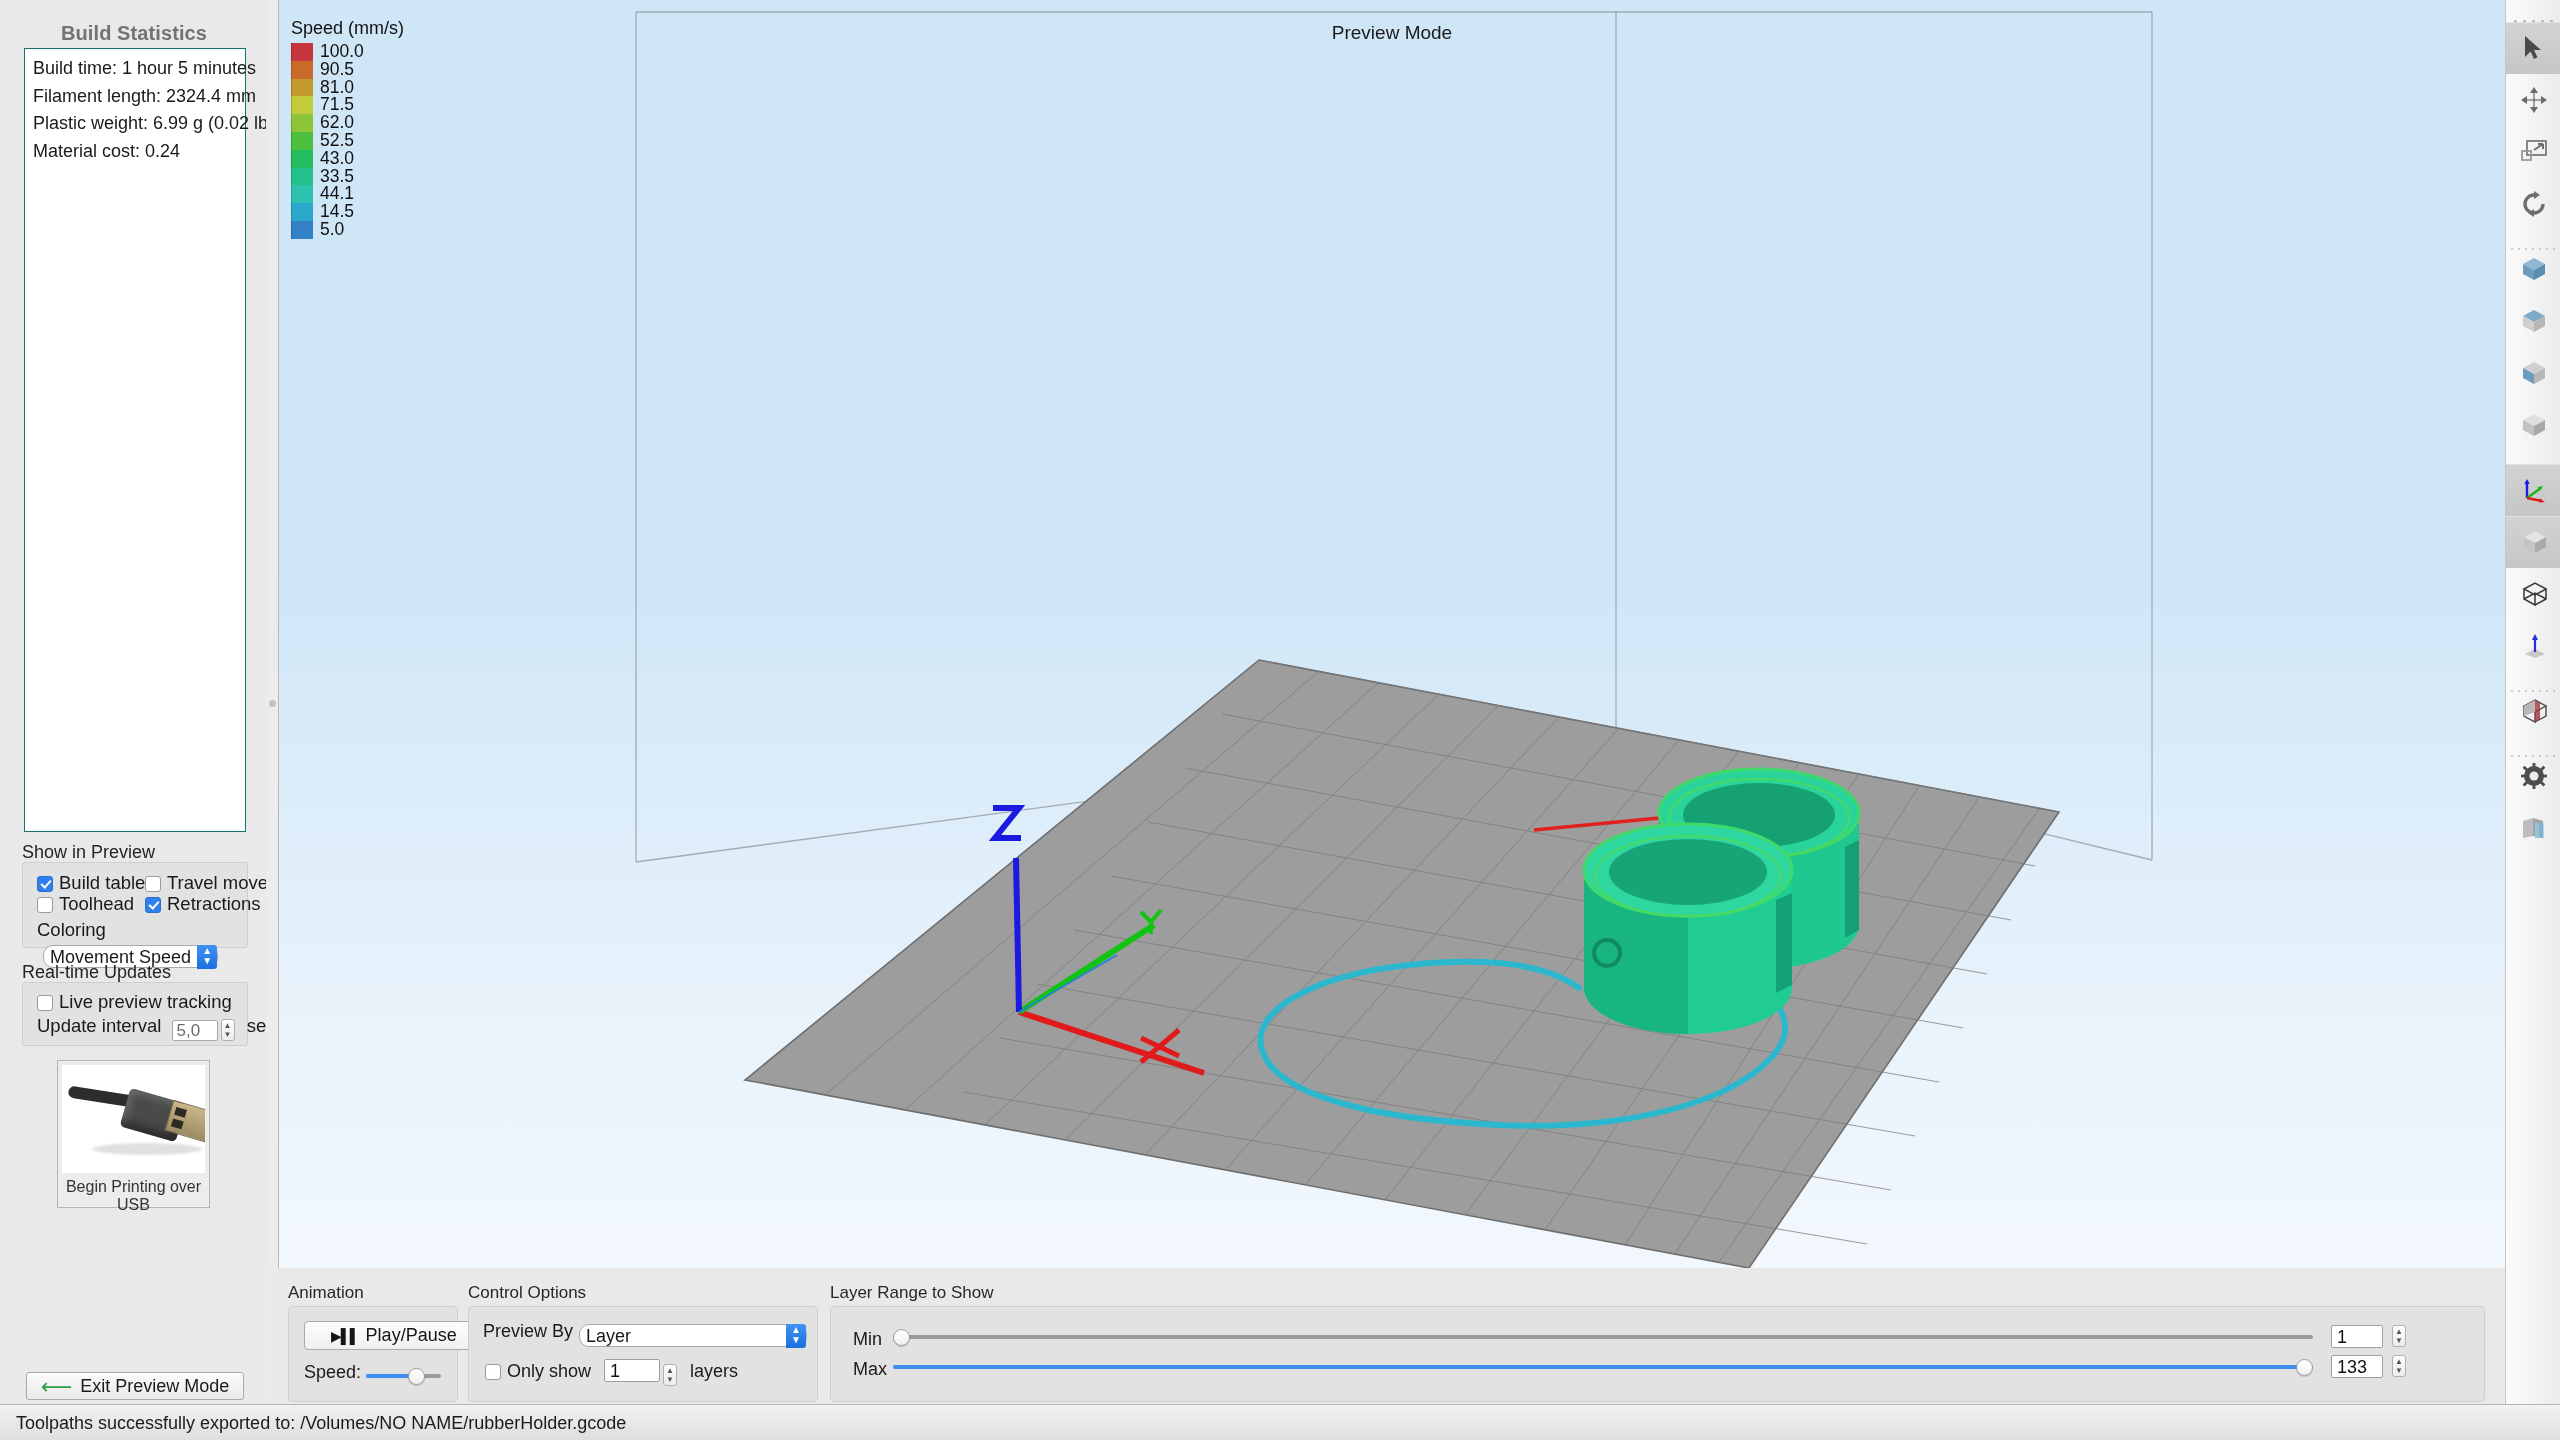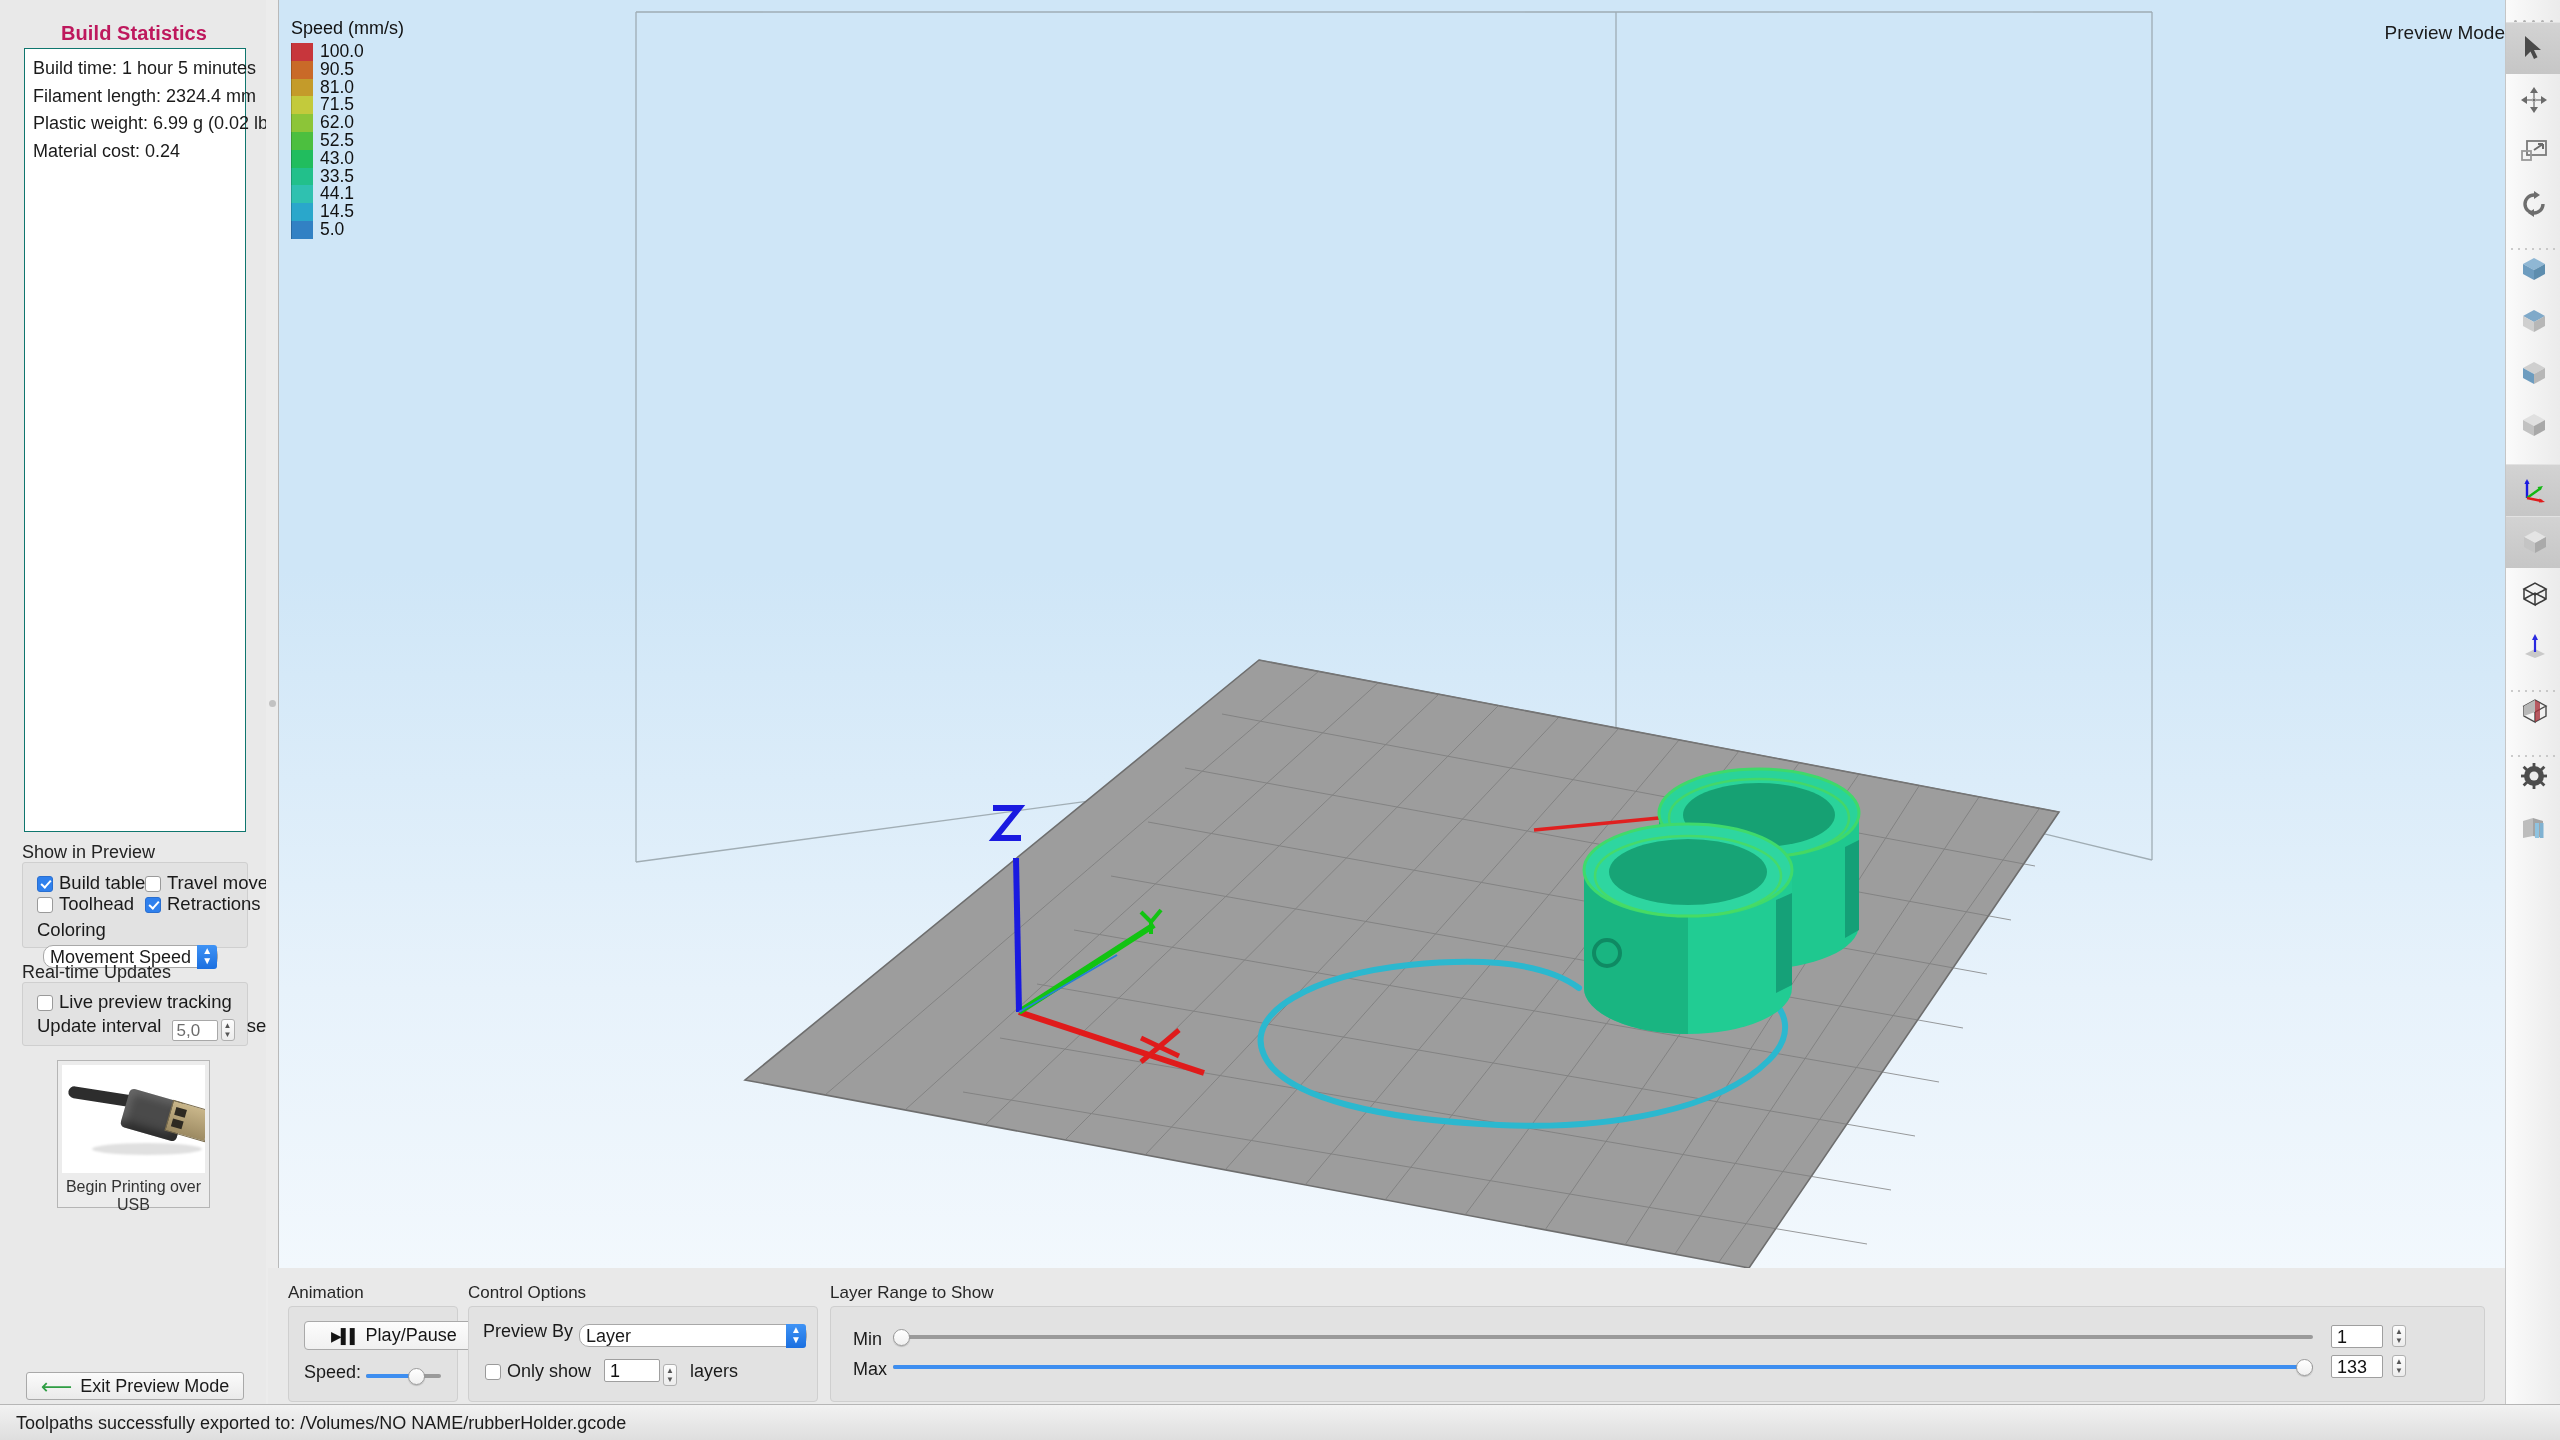--- a/index.html
+++ b/index.html
@@ -16,21 +16,21 @@
   .app{position:relative;width:2560px;height:1440px;}
 
   
   .left-panel{
     position:absolute;left:0;top:0;width:268px;height:1404px;
     background:#e9e9e9;
     box-sizing:border-box;
     padding:0;
   }
   .panel-title{
-    text-align:center;font-size:20px;font-weight:bold;color:#be185d;
+    text-align:center;font-size:20px;font-weight:bold;color:#737373;
     padding-top:22px;padding-bottom:7px;letter-spacing:.1px;
   }
   .stats-box{
     position:absolute;left:24px;top:48px;width:222px;height:784px;
     background:#fff;border:1px solid #0f766e;
     box-sizing:border-box;padding:6px 8px;
     font-size:18px;line-height:1.53;
   }
   .stats-box div{white-space:nowrap;}
 
@@ -127,21 +127,21 @@
     border-right:1px solid #b9b9b9;}
   .splitter .dot{position:absolute;left:3px;top:700px;width:7px;height:7px;border-radius:50%;background:#c2c2c2;}
 
   
   .viewport{
     position:absolute;left:279px;top:0;width:2226px;height:1268px;
     background:linear-gradient(#cfe6f7 0%,#cfe6f7 45%,#e7f2fb 78%,#f2f8fd 100%);
     overflow:hidden;
   }
   .preview-mode-label{
-    position:absolute;left:0;right:0;top:22px;text-align:right;font-size:19px;color:#1b1b1b;
+    position:absolute;left:0;right:0;top:22px;text-align:center;font-size:19px;color:#1b1b1b;
     pointer-events:none;
   }
   .legend{position:absolute;left:12px;top:18px;}
   .legend-title{font-size:18px;font-weight:normal;color:#111;margin-bottom:4px;}
   .legend-row{height:17.8px;display:flex;align-items:center;}
   .legend-sw{width:22px;height:17.8px;box-sizing:border-box;border-left:1px solid rgba(0,0,0,.18);}
   .legend-val{font-size:17.5px;color:#111;margin-left:7px;line-height:17.8px;}
 
   .toolhead-pos{position:absolute;left:12px;bottom:26px;font-size:18px;color:#111;line-height:1.45;}
   .toolhead-pos .hdr{font-weight:bold;}

